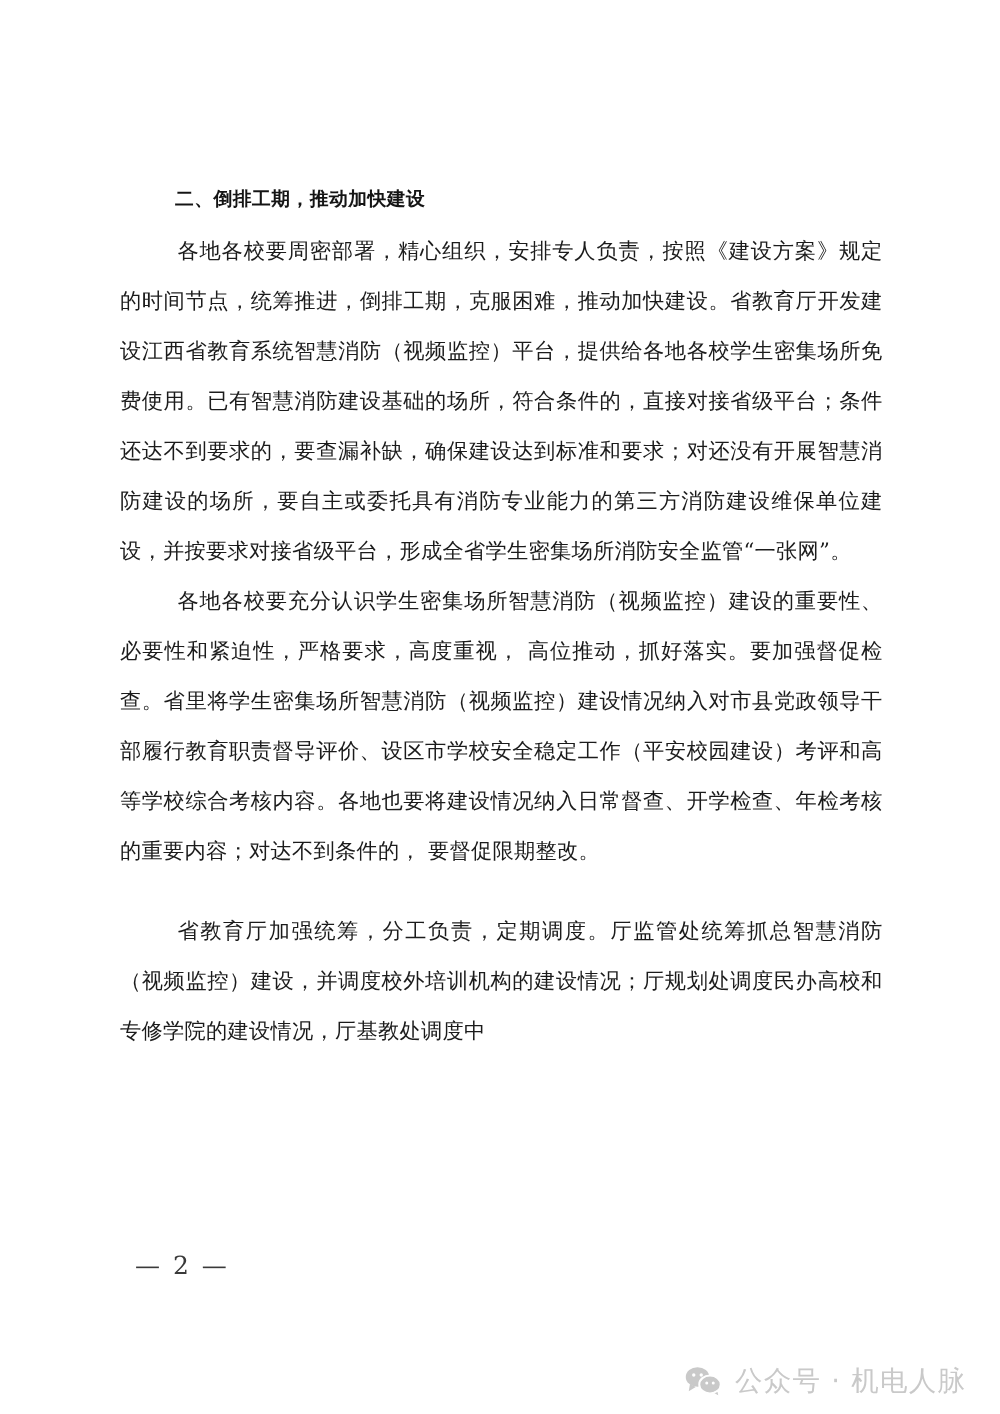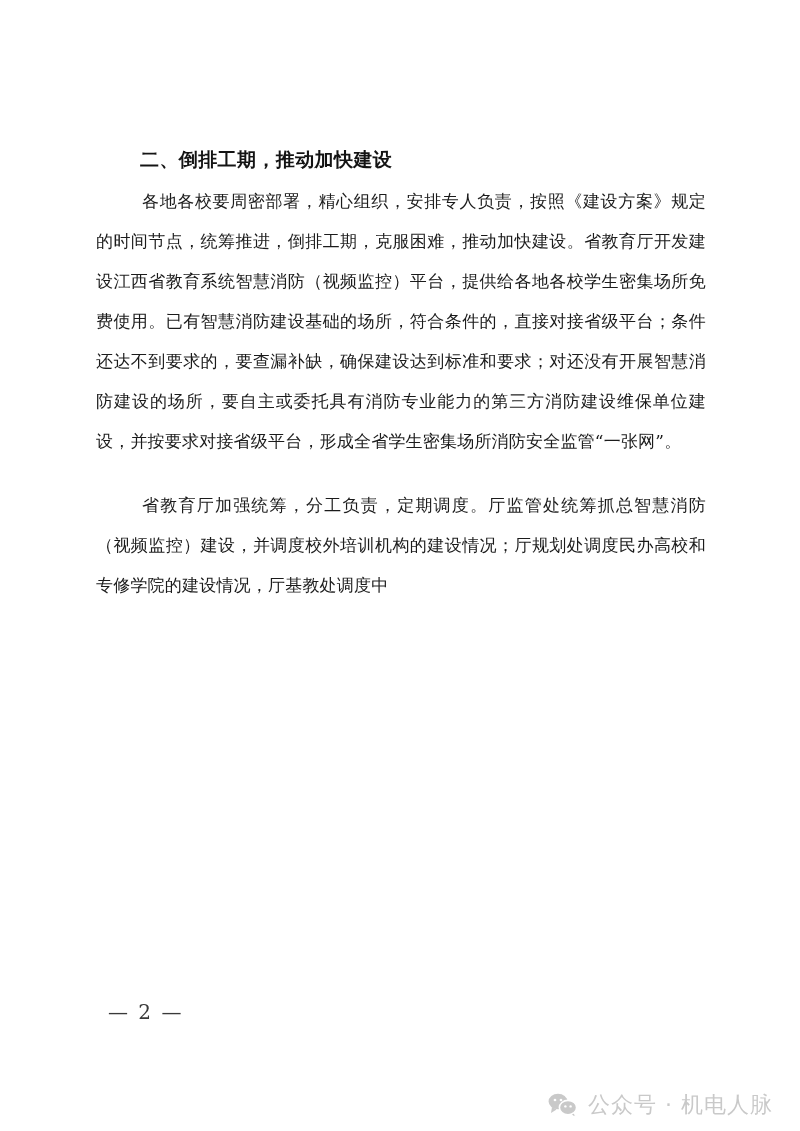--- a/index.html
+++ b/index.html
@@ -21,21 +21,21 @@
   .doc-body {
     position: absolute;
     left: 96px;
     top: 140px;
     width: 610px;
   }
 
   .heading {
     font-family: "Liberation Sans", sans-serif;
     font-weight: bold;
-    font-size: 19px;
+    font-size: 15px;
     line-height: 40px;
     color: #141414;
     text-indent: 44px;
     letter-spacing: 0.4px;
     margin: 0 0 1px 0;
     white-space: pre;
   }
 
   .para {
     font-family: "DejaVu Serif", serif;
@@ -96,20 +96,21 @@
 
 <div class="page">
 
   <div class="doc-body">
 
     <h2 class="heading">二、倒排工期，推动加快建设</h2>
 
     <p class="para">各地各校要周密部署，精心组织，安排专人负责，按照《建设方案》规定的时间节点，统筹推进，倒排工期，克服困难，推动加快建设。省教育厅开发建设江西省教育系统智慧消防（视频监控）平台，提供给各地各校学生密集场所免费使用。已有智慧消防建设基础的场所，符合条件的，直接对接省级平台；条件还达不到要求的，要查漏补缺，确保建设达到标准和要求；对还没有开展智慧消防建设的场所，要自主或委托具有消防专业能力的第三方消防建设维保单位建设，并按要求对接省级平台，形成全省学生密集场所消防安全监管“一张网”。</p>
 
 
+    <p class="para">各地各校要充分认识学生密集场所智慧消防（视频监控）建设的重要性、必要性和紧迫性，严格要求，高度重视， 高位推动，抓好落实。要加强督促检查。省里将学生密集场所智慧消防（视频监控）建设情况纳入对市县党政领导干部履行教育职责督导评价、设区市学校安全稳定工作（平安校园建设）考评和高等学校综合考核内容。各地也要将建设情况纳入日常督查、开学检查、年检考核的重要内容；对达不到条件的， 要督促限期整改。</p>
 
     <p class="para tight">省教育厅加强统筹，分工负责，定期调度。厅监管处统筹抓总智慧消防（视频监控）建设，并调度校外培训机构的建设情况；厅规划处调度民办高校和专修学院的建设情况，厅基教处调度中</p>
 
   </div>
 
   <div class="folio">— 2 —</div>
 
   <div class="watermark">
     <svg class="watermark-icon" viewBox="0 0 30 26">
       <ellipse cx="10" cy="9.5" rx="9.4" ry="7.8" fill="#c9c9c9"></ellipse>

